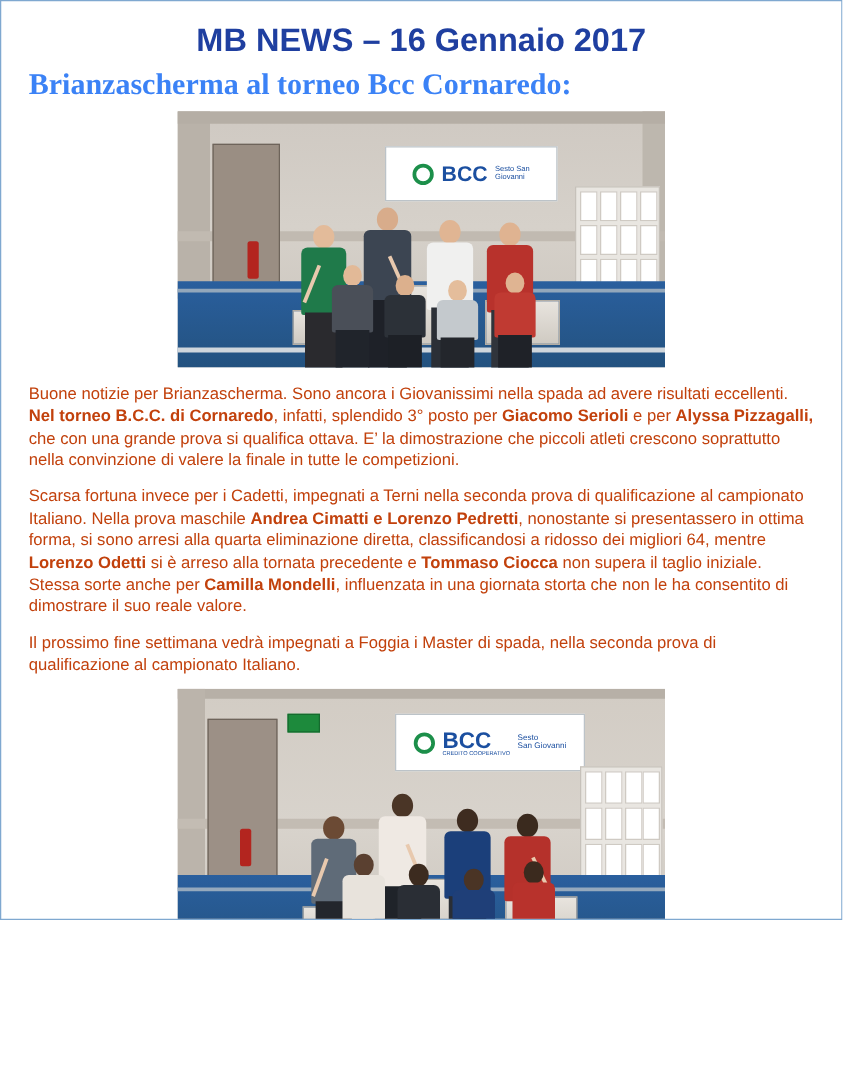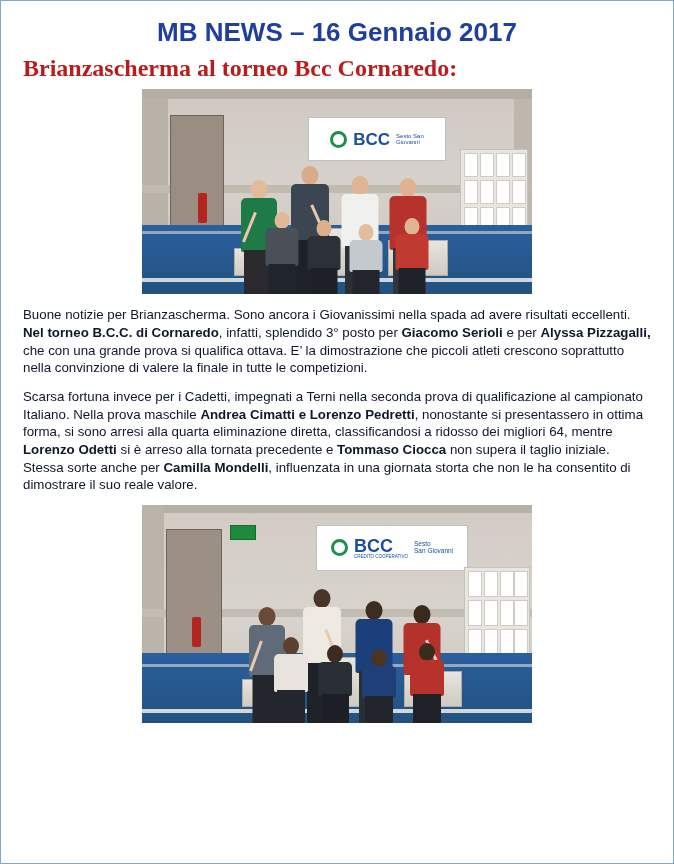--- a/index.html
+++ b/index.html
@@ -9,21 +9,21 @@
   }
   body {
     width: 674px;
     height: 864px;
     font-family: "Liberation Sans", sans-serif;
     color: #000000;
   }
   .page {
     position: relative;
     width: 674px;
-    height: 864px;
+    height: 736px;
     border: 1px solid #7fa8d0;
     box-sizing: border-box;
     background: #ffffff;
     overflow: hidden;
   }
   .inner {
     padding: 10px 22px 0 22px;
   }
   .masthead {
     text-align: center;
@@ -32,21 +32,21 @@
     font-weight: bold;
     font-size: 26px;
     letter-spacing: 0px;
     margin: 6px 0 6px 0;
   }
   .headline {
     font-family: "Liberation Serif", serif;
     font-weight: bold;
     font-size: 24px;
     line-height: 1.22;
-    color: #b91c1c;
+    color: #3b82f6;
     margin: 0 0 6px 0;
   }
   .photo-wrap {
     display: flex;
     justify-content: center;
     margin: 6px 0 12px 0;
   }
   .photo {
     position: relative;
     overflow: hidden;
@@ -157,21 +157,21 @@
     border: 1px solid #cfcac3;
   }
 
   
   p.body {
     font-family: "Liberation Sans", sans-serif;
     font-size: 13.3px;
     line-height: 1.33;
     margin: 0 0 11px 0;
     text-align: left;
-    color: #0f172a;
+    color: #c2410c;
   }
   p.body b { font-weight: bold; }
   .tight { margin-bottom: 10px; }
 </style>
 </head>
 <body>
 
 <div class="page">
   <div class="inner">
 
@@ -278,20 +278,23 @@
     </div>
 
     <p class="body">
       <span>Buone notizie per Brianzascherma. Sono ancora i Giovanissimi nella spada ad avere risultati eccellenti. </span><b>Nel torneo B.C.C. di Cornaredo</b><span>, infatti, splendido 3° posto per </span><b>Giacomo Serioli</b><span> e per </span><b>Alyssa Pizzagalli,</b><span> che con una grande prova si qualifica ottava. E’ la dimostrazione che piccoli atleti crescono soprattutto nella convinzione di valere la finale in tutte le competizioni.</span>
     </p>
 
     <p class="body">
       <span>Scarsa fortuna invece per i Cadetti, impegnati a Terni nella seconda prova di qualificazione al campionato Italiano. Nella prova maschile </span><b>Andrea Cimatti e Lorenzo Pedretti</b><span>, nonostante si presentassero in ottima forma, si sono arresi alla quarta eliminazione diretta, classificandosi a ridosso dei migliori 64, mentre </span><b>Lorenzo Odetti</b><span> si è arreso alla tornata precedente e </span><b>Tommaso Ciocca</b><span> non supera il taglio iniziale. Stessa sorte anche per </span><b>Camilla Mondelli</b><span>, influenzata in una giornata storta che non le ha consentito di dimostrare il suo reale valore.</span>
     </p>
 
+    <p class="body tight">
+      <span>Il prossimo fine settimana vedrà impegnati a Foggia i Master di spada, nella seconda prova di qualificazione al campionato Italiano.</span>
+    </p>
 
     <div class="photo-wrap">
       <div class="photo photo-2">
         <div class="wall" style="background:linear-gradient(#d2ccc4 0%, #d8d3cc 50%, #cbc5bd 100%);"></div>
 
         <div class="pillar" style="left:0; top:0; width:390px; height:8px; background:#b7b0a7;"></div>
         <div class="pillar" style="left:0; top:0; width:22px; height:160px; background:#bbb4ab;"></div>
         <div class="pillar" style="left:0; top:104px; width:390px; height:8px; background:#c3bcb3;"></div>
 
         <div class="door" style="left:24px; top:24px; width:54px; height:126px; background:#9c9086;"></div>

